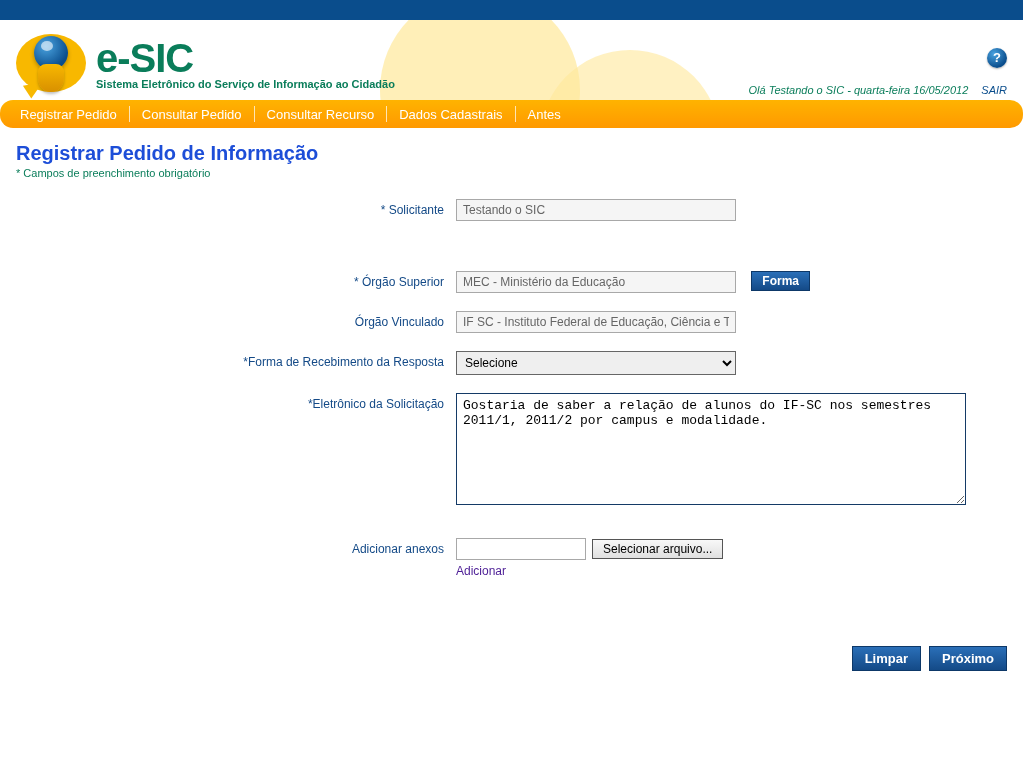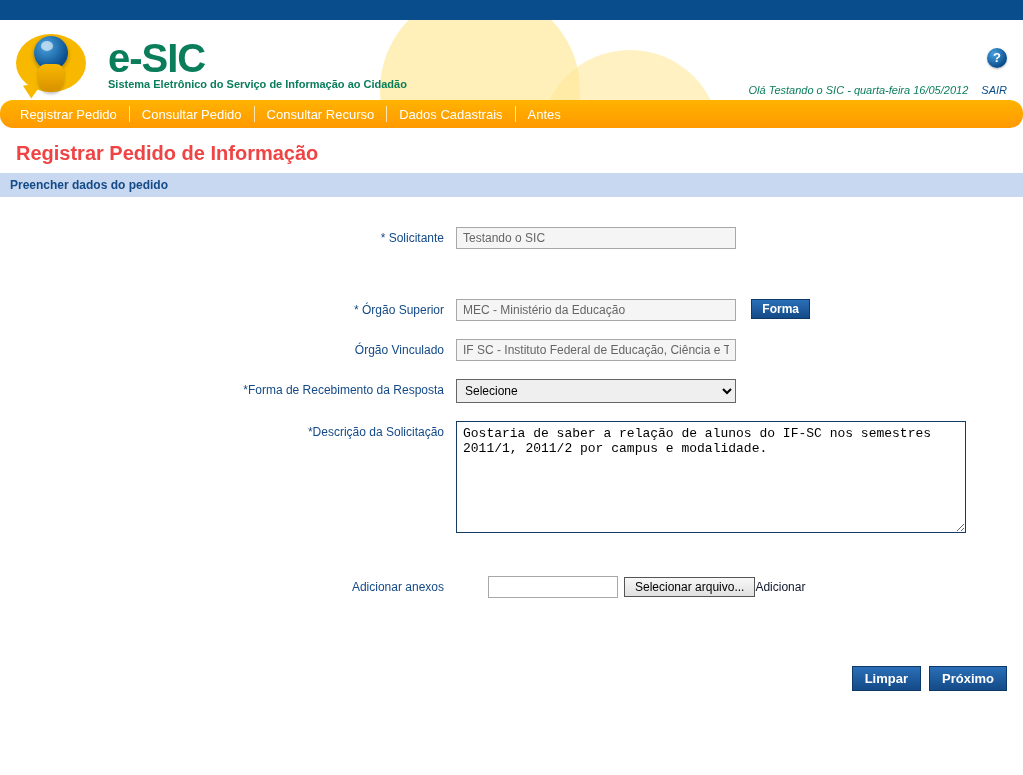--- a/index.html
+++ b/index.html
@@ -34,21 +34,21 @@
       left: 540px; top: 30px;
       width: 180px; height: 180px;
       background: #ffe89a;
       border-radius: 50%;
       opacity: 0.6;
     }
     .logo-wrap {
       position: relative;
       display: flex;
       align-items: center;
-      gap: 20px;
+      gap: 8px;
     }
     .i-bubble {
       width: 72px; height: 72px;
       position: relative;
     }
     .i-bubble .bubble {
       position: absolute;
       left: 0; top: 6px;
       width: 70px; height: 58px;
       background: #f8b800;
@@ -146,24 +146,24 @@
       cursor: pointer;
     }
     .nav .sep {
       width: 1px; height: 16px;
       background: rgba(255,255,255,0.7);
     }
     .content {
       padding: 14px 16px 20px 16px;
     }
     .page-title {
-      color: #ef4444;
+      color: #1d4ed8;
       font-size: 20px;
       font-weight: bold;
-      margin-bottom: 8px;
+      margin-bottom: 2px;
     }
     .req-note {
       color: #0a7d5a;
       font-size: 11px;
       margin-bottom: 20px;
     }
     .section-band {
       background: #c8d8f0;
       height: 24px;
       line-height: 24px;
@@ -262,36 +262,36 @@
     }
     textarea {
       width: 510px;
       height: 112px;
       font-family: "Courier New", monospace;
       font-size: 13px;
       padding: 4px 6px;
       border: 1px solid #143a66;
       resize: both;
     }
-    .file-row-fields { display: flex; flex-direction: row; align-items: flex-start; }
+    .file-row-fields { display: flex; flex-direction: column; align-items: flex-start; }
     .file-line { display: flex; align-items: center; gap: 6px; }
     .file-name-box {
       width: 130px; height: 22px;
       border: 1px solid #a8a8a8;
       background: #fff;
     }
     .file-btn {
       font-size: 12px;
       padding: 2px 10px;
       border: 1px solid #555;
       background: linear-gradient(#f8f8f8,#e0e0e0);
       cursor: pointer;
     }
     .add-link {
-      color: #0f172a;
+      color: #4c1d95;
       font-size: 12px;
       margin-top: 4px;
       cursor: pointer;
     }
     .footer-btns {
       display: flex;
       justify-content: flex-end;
       gap: 8px;
       padding: 0 16px 20px 0;
       margin-top: 30px;
@@ -341,22 +341,22 @@
   <div class="sep"></div>
   <a>Consultar Recurso</a>
   <div class="sep"></div>
   <a>Dados Cadastrais</a>
   <div class="sep"></div>
   <a>Antes</a>
 </div>
 
 <div class="content">
   <div class="page-title">Registrar Pedido de Informação</div>
-
-  <div class="section-band">Preencher dados do pedido</div>
+  <div class="req-note">* Campos de preenchimento obrigatório</div>
+
 
   <div class="form-row big-gap">
     <div class="form-label">* Solicitante</div>
     <div class="form-field">
       <input type="text" class="ro" readonly="" value="Testando o SIC" style="">
     </div>
   </div>
 
   <div class="form-row">
     <div class="form-label">* Órgão Superior</div>
@@ -377,27 +377,27 @@
   <div class="form-row">
     <div class="form-label">*Forma de Recebimento da Resposta</div>
     <div class="form-field">
       <select>
         <option>Selecione</option>
       </select>
     </div>
   </div>
 
   <div class="form-row">
-    <div class="form-label">*Descrição da Solicitação</div>
+    <div class="form-label">*Eletrônico da Solicitação</div>
     <div class="form-field">
       <textarea style="">Gostaria de saber a relação de alunos do IF-SC nos semestres 2011/1, 2011/2 por campus e modalidade.</textarea>
     </div>
   </div>
 
-  <div class="form-row" style="margin-top:40px;gap:32px;">
+  <div class="form-row" style="margin-top:30px;">
     <div class="form-label">Adicionar anexos</div>
     <div class="form-field file-row-fields">
       <div class="file-line">
         <div class="file-name-box"></div>
         <button class="file-btn">Selecionar arquivo...</button>
       </div>
       <span class="add-link">Adicionar</span>
     </div>
   </div>
 </div>

